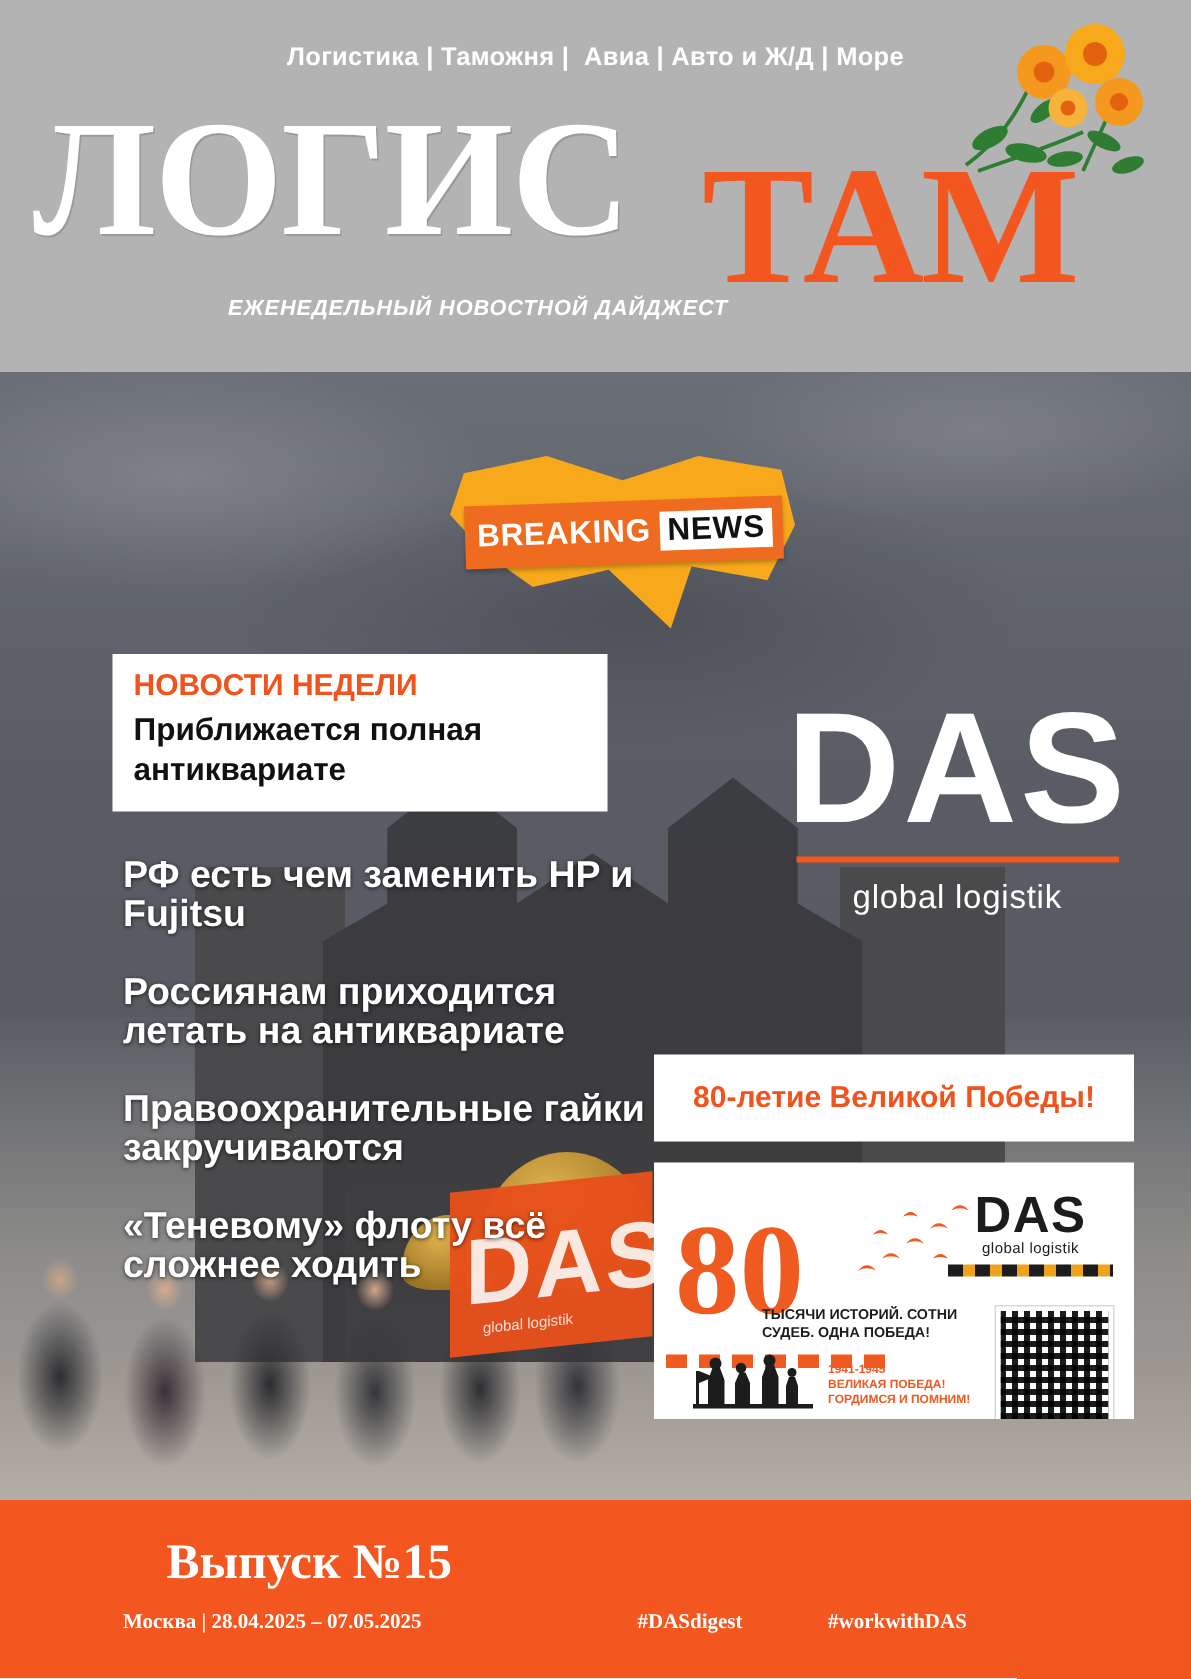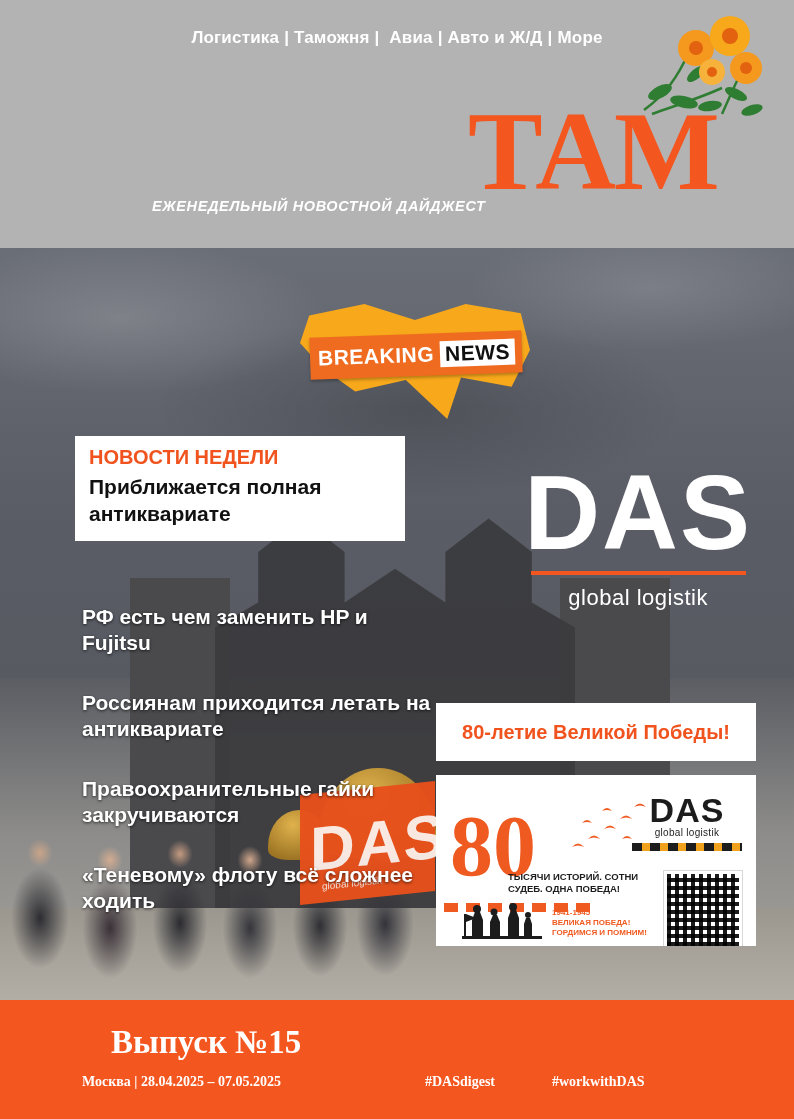--- a/index.html
+++ b/index.html
@@ -258,26 +258,25 @@
   }
 
   .headlines {
     position: absolute;
     left: 82px;
     top: 322px;
     width: 355px;
   }
   .headline {
     color: #ffffff;
-    font-size: 21px;
+    font-size: 25px;
     font-weight: bold;
     line-height: 26px;
     margin-bottom: 26px;
     text-shadow: 0 1px 3px rgba(0,0,0,0.7);
-    margin-top: 34px;
   }
 
   
   .victory-box {
     position: absolute;
     left: 436px;
     top: 455px;
     width: 320px;
     height: 58px;
     background: #ffffff;
@@ -444,20 +443,21 @@
         <circle cx="104" cy="22" r="20" fill="#f7a81b"></circle>
         <circle cx="104" cy="22" r="8" fill="#e2620f"></circle>
         <circle cx="120" cy="54" r="16" fill="#f5991e"></circle>
         <circle cx="120" cy="54" r="6" fill="#e2620f"></circle>
         <circle cx="86" cy="58" r="13" fill="#f7b23b"></circle>
         <circle cx="86" cy="58" r="5" fill="#e2620f"></circle>
       </g>
     </svg>
 
     <div class="logo-wrap">
+      <div class="logo-logis">ЛОГИС</div>
       <div class="logo-tam">ТАМ</div>
     </div>
 
     <div class="subtitle">ЕЖЕНЕДЕЛЬНЫЙ НОВОСТНОЙ ДАЙДЖЕСТ</div>
   </div>
 
   <div class="hero">
     <div class="sky"></div>
     <div class="arch-left"></div>
     <div class="arch-right"></div>

